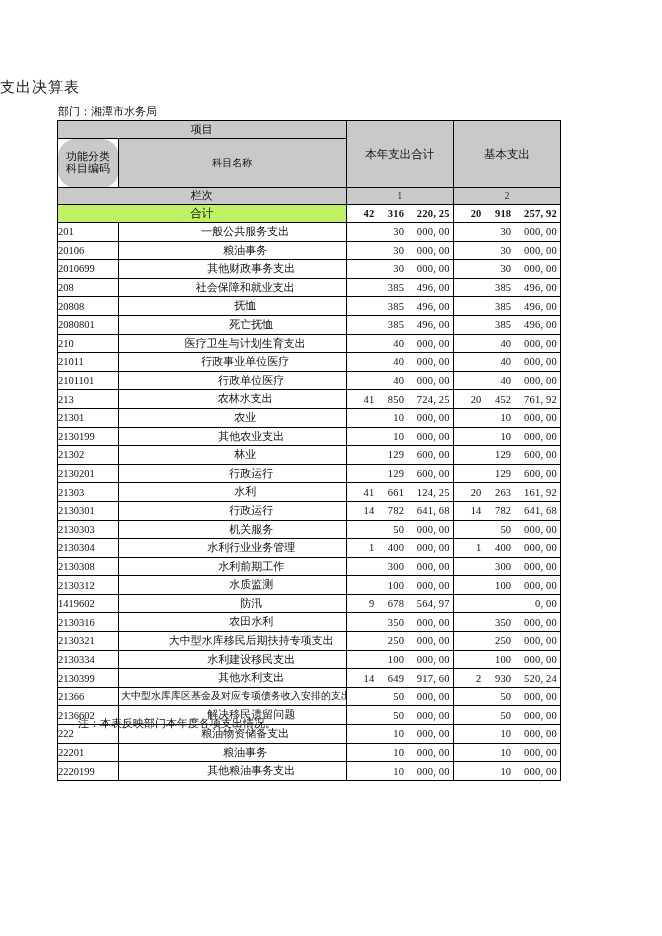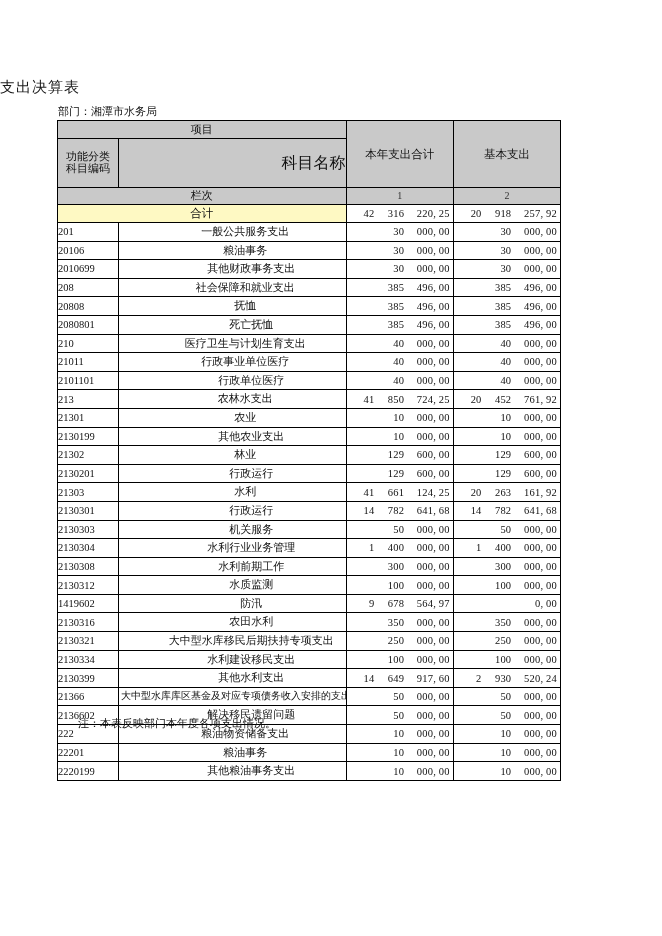--- a/index.html
+++ b/index.html
@@ -74,29 +74,29 @@
   col.c-total  { width: 107px; }
   col.c-basic  { width: 107px; }
 
   
   .hdr {
     background: #c9c9c9;
     text-align: center;
     font-size: 11px;
   }
   .hdr-item     { height: 17px; }
-  .hdr-code     { height: 48px; line-height: 1.35; }
-  .hdr-name     { height: 48px; font-size: 16px; text-align: right; }
+  .hdr-code     { height: 48px; line-height: 1.35; border-radius: 18px; }
+  .hdr-name     { height: 48px; font-size: 10px; }
   .hdr-col      { height: 65px; font-size: 11.5px; }
   .hdr-rank     { height: 16px; text-align: center; }
   .hdr-rank-num { height: 16px; font-size: 10px; color: #333; }
 
   
   .total-row td {
-    background: #fef9c3;
+    background: #bef264;
     height: 17px;
     font-weight: bold;
   }
   .total-row td.num-cell { background: #ffffff; }
 
   
   .data-row td { height: 17.6px; }
   .code-cell {
     padding-left: 3px;
     font-size: 10.5px;
@@ -126,21 +126,21 @@
     justify-content: flex-end;
     width: 100%;
     font-size: 10.5px;
     white-space: nowrap;
     letter-spacing: 0.2px;
   }
   .g-mil { width: 28px; text-align: right; }
   .g-thou{ width: 30px; text-align: right; }
   .g-hun { width: 46px; text-align: right; padding-right: 3px; }
 
-  .total-row .num-inner { font-weight: normal; font-size: 10.5px; }
+  .total-row .num-inner { font-weight: bold; font-size: 10.5px; }
 
   
   .footnote {
     position: absolute;
     left: 58px;
     top: 716px;
     font-size: 11px;
     white-space: nowrap;
     color: #111;
     margin-left: 20px;

